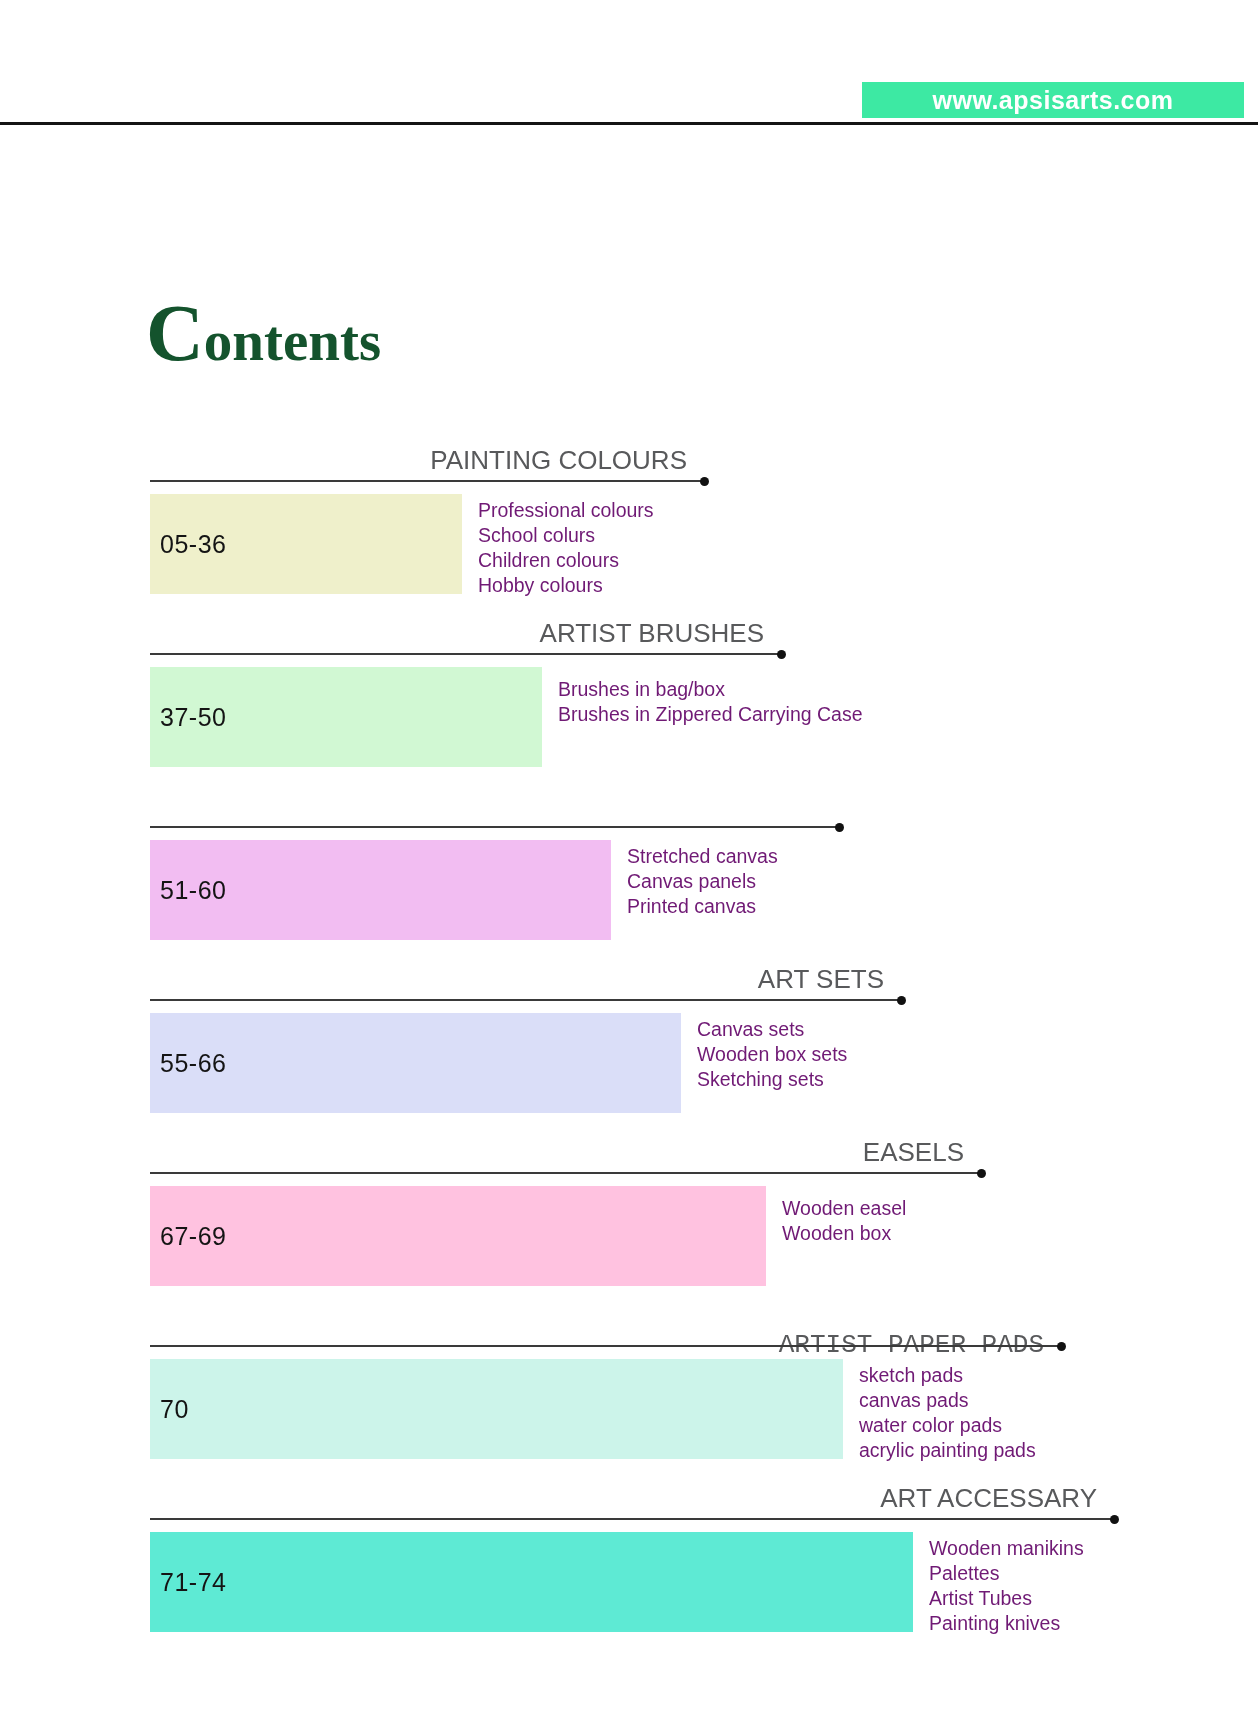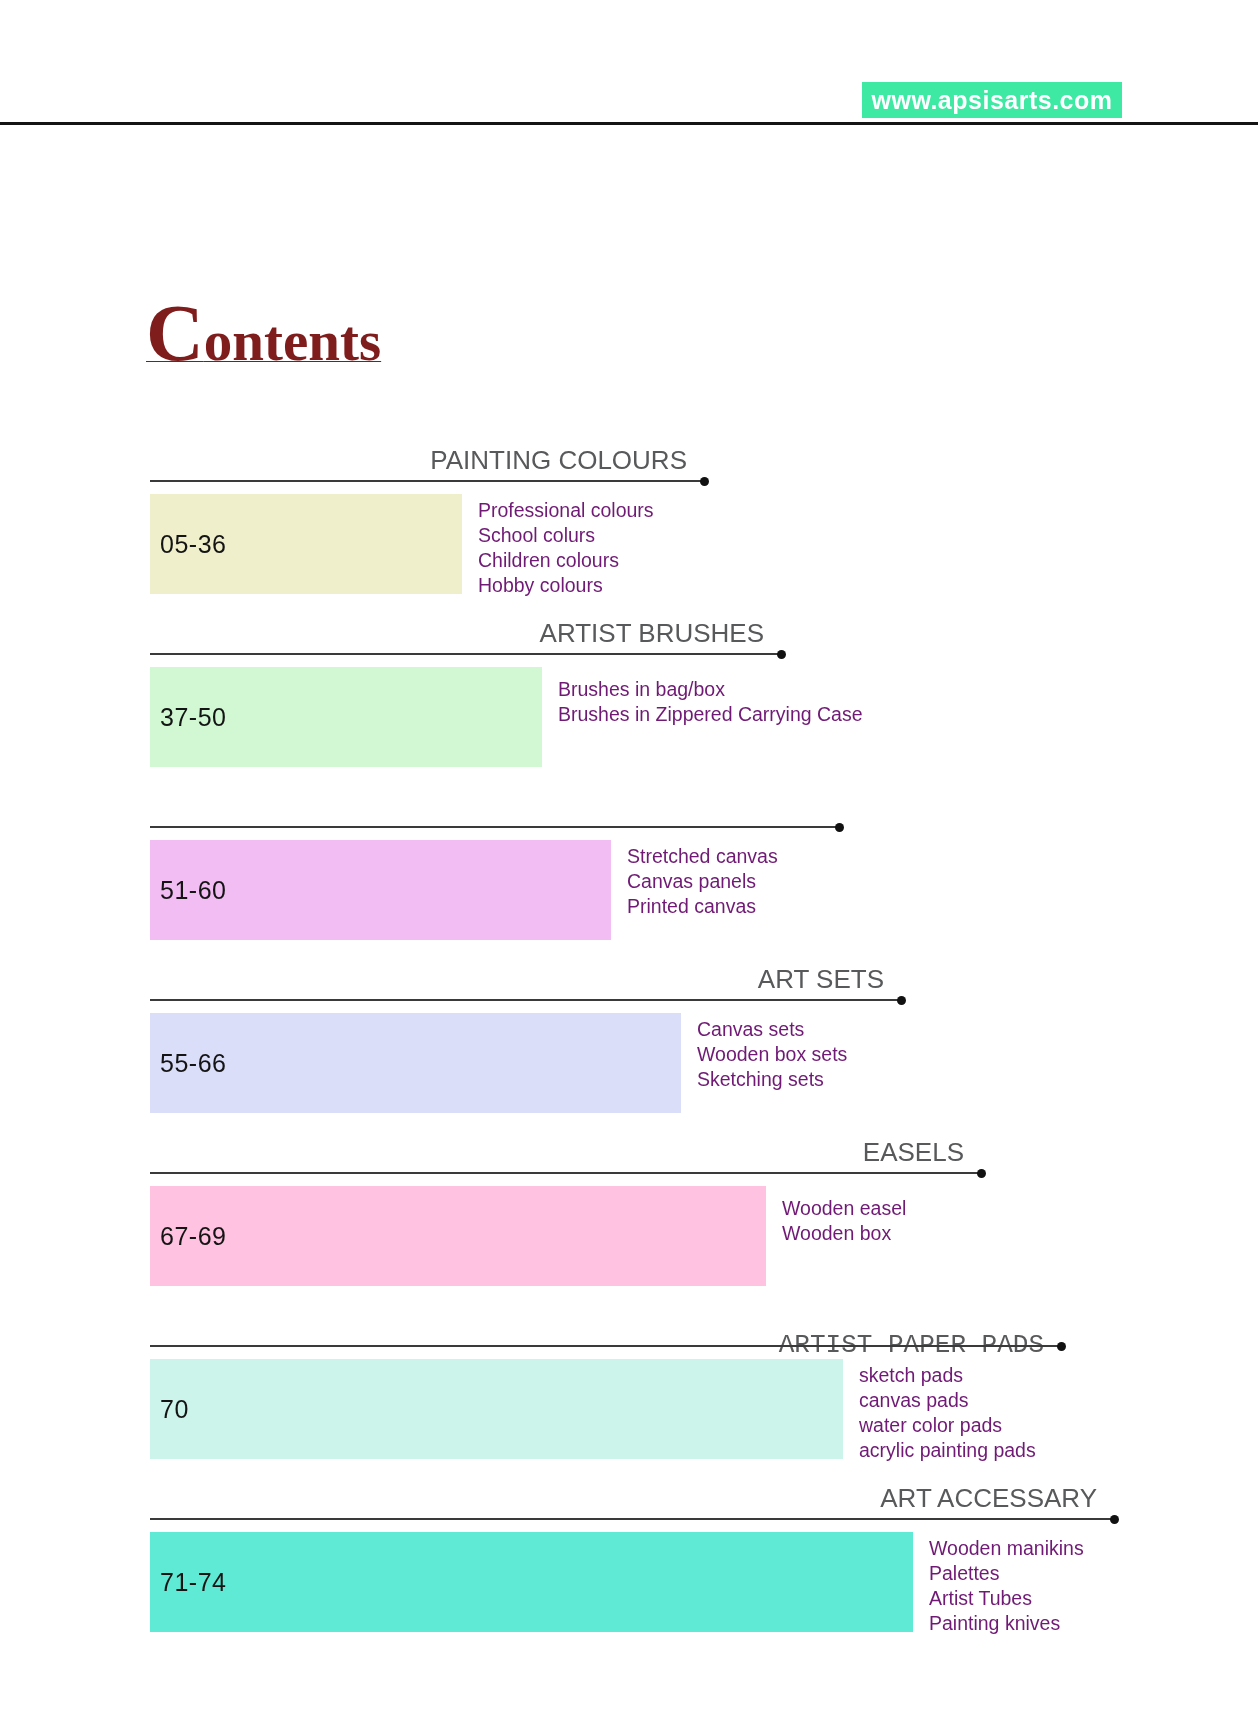--- a/index.html
+++ b/index.html
@@ -5,21 +5,21 @@
 <style>
   html,body{margin:0;padding:0;background:#ffffff;}
   .page{
     position:relative;
     width:1258px;height:1719px;
     background:#ffffff;
     overflow:hidden;
     font-family:"Liberation Sans", sans-serif;
   }
   .site-badge{
-    position:absolute;left:862px;top:82px;width:260px;height:36px;
+    position:absolute;left:862px;top:82px;width:382px;height:36px;
     display:flex;align-items:center;justify-content:center;
     color:#ffffff;font-weight:bold;font-size:25px;letter-spacing:0.5px;
   }
   .header-rule{
     position:absolute;left:0;top:122px;width:1258px;height:3px;background:#141414;
   }
   .contents-title{
     position:absolute;left:146px;top:288px;
     font-family:"Liberation Serif", serif;font-weight:bold;
     white-space:nowrap;
@@ -53,21 +53,21 @@
 </head>
 <body>
 
 <div class="page">
 
   <div class="site-badge" style="background-color: rgb(61, 233, 163);">
     <span>www.apsisarts.com</span>
   </div>
   <div class="header-rule"></div>
 
-  <div class="contents-title" style="color: #7f1d1d; text-decoration: underline;">
+  <div class="contents-title" style="color: #14532d;">
     <span class="cap">C</span><span class="rest">ontents</span>
   </div>
 
   <div class="sec-title" style="top:444px;width:537px;">PAINTING COLOURS</div>
   <div class="sec-rule" style="top:480px;width:553px;"></div>
   <div class="sec-dot" style="left:700px;top:477px;"></div>
   <div class="sec-bar" style="top: 494px; width: 312px; background-color: rgb(239, 240, 203);">
     <span class="sec-pages">05-36</span>
   </div>
   <div class="sec-items" style="left:478px;top:498px;">

